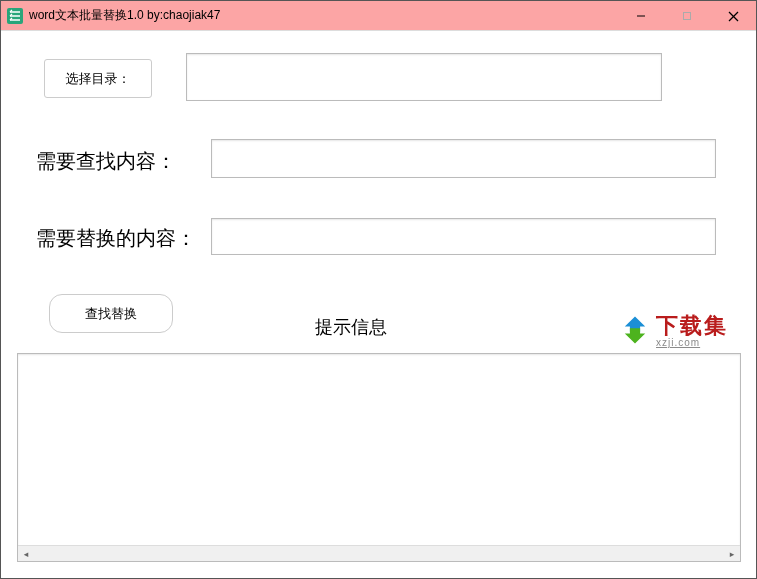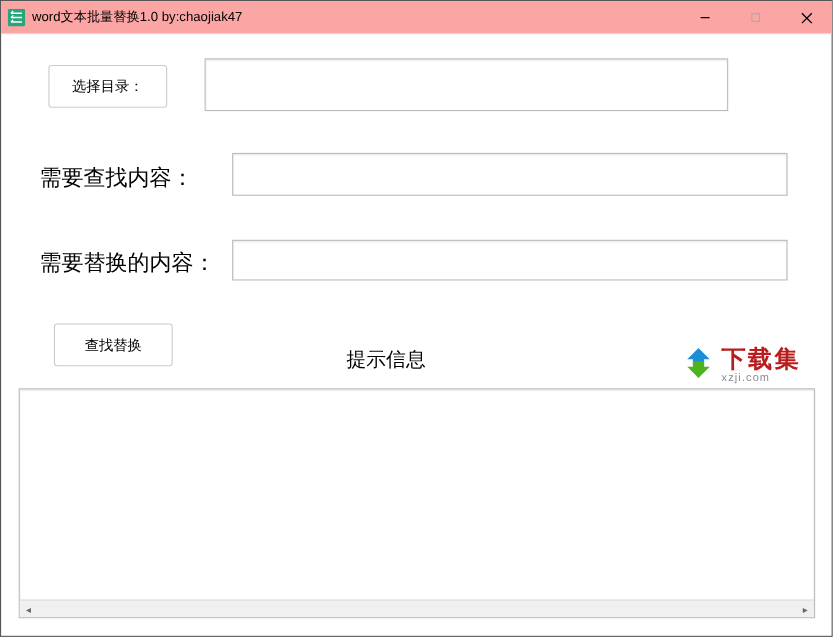--- a/index.html
+++ b/index.html
@@ -119,22 +119,23 @@
       border: 1px solid #bbb;
       box-shadow: inset 0 1px 2px rgba(0,0,0,0.1);
       font-size: 14px;
       padding: 0 6px;
       background: #fff;
     }
     .btn-action {
       position: absolute;
       left: 48px;
       top: 263px;
-      width: 108px;
+      width: 124px;
       height: 39px;
+      border-radius: 13px;
     }
     .label-info {
       position: absolute;
       left: 314px;
       top: 284px;
       font-size: 18px;
       font-family: "SimSun", serif;
     }
     .output-area {
       position: absolute;
@@ -191,20 +192,21 @@
       color: #b91c1c;
       font-family: "Microsoft YaHei", sans-serif;
       letter-spacing: 2px;
       line-height: 1;
     }
     .watermark-en {
       font-size: 10px;
       color: #8b8b8b;
       letter-spacing: 1px;
       line-height: 1.2;
+      text-decoration: underline;
     }
   </style>
 </head>
 <body>
 
 <div class="titlebar">
   <span class="titlebar-icon">
     <svg viewBox="0 0 16 16">
       <rect x="0" y="0" width="16" height="16" rx="2" fill="#2aa57a"></rect>
       <path d="M3 4 h10 M3 8 h10 M3 12 h10" stroke="#fff" stroke-width="1.4"></path>

